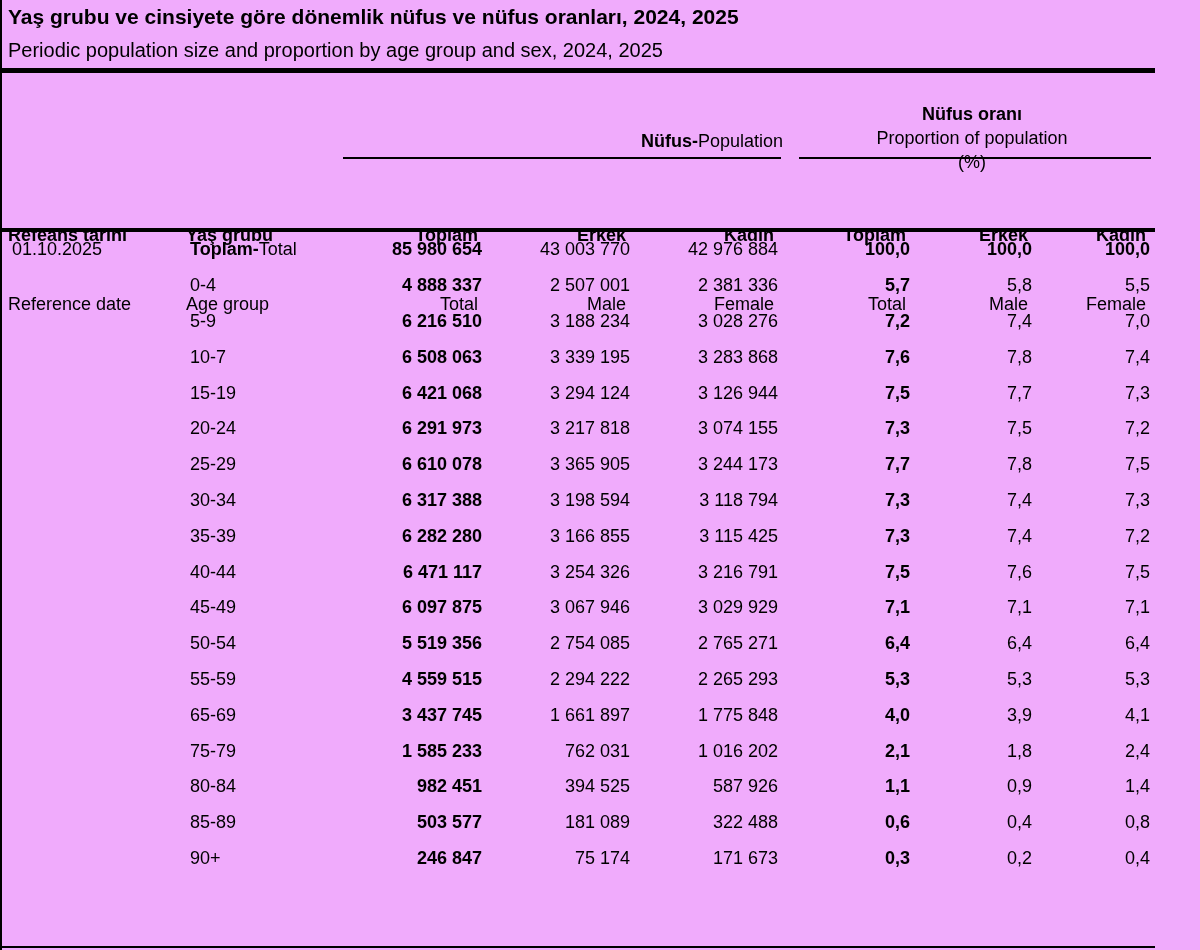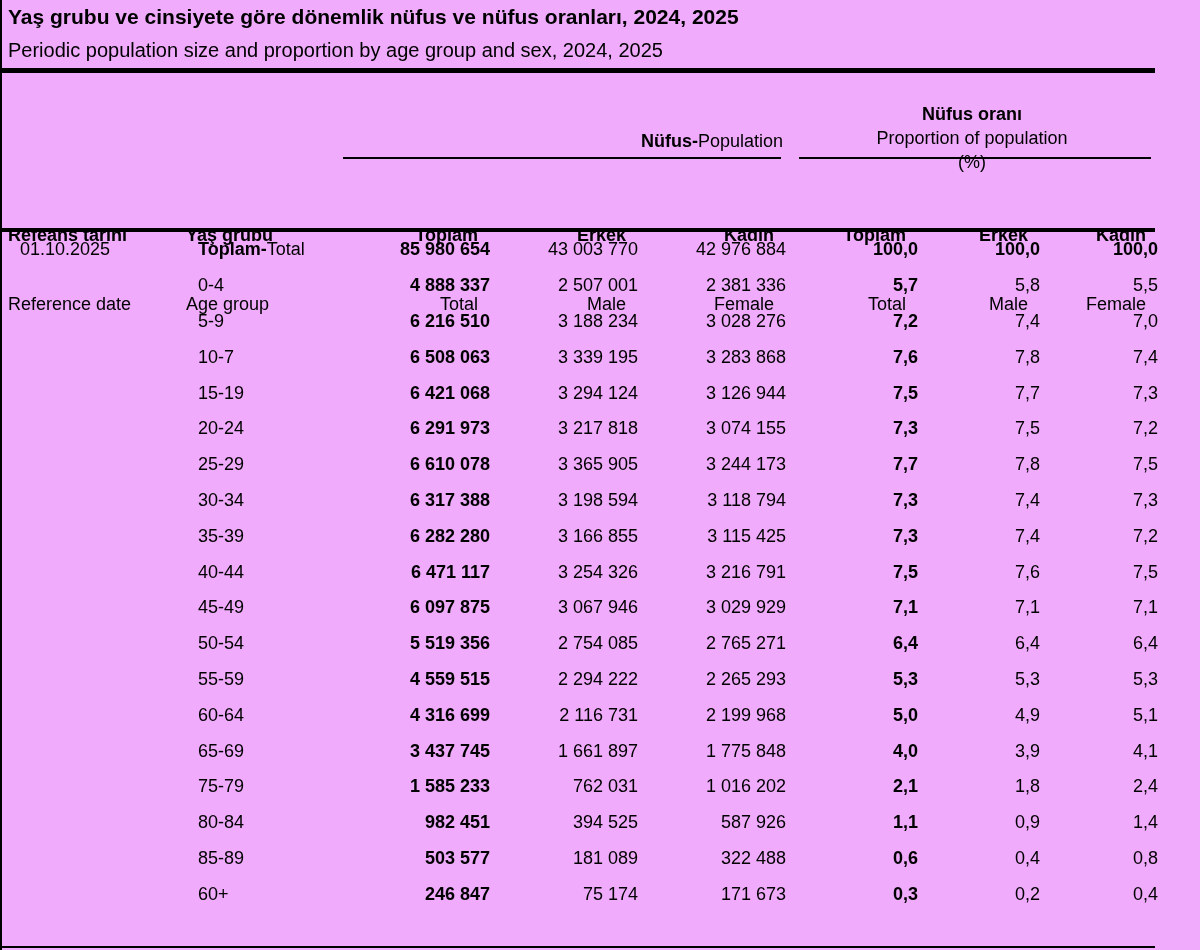--- a/index.html
+++ b/index.html
@@ -19,21 +19,21 @@
   .grule     { position:absolute; top:157px; height:2px; background:#000; }
   .grule-pop  { left:341px; width:438px; }
   .grule-prop { left:797px; width:352px; }
 
   .group-pop  { position:absolute; left:333px; top:131px; width:448px; text-align:right; font-size:18px; }
   .group-prop { position:absolute; left:789px; top:82px;  width:362px; text-align:center; font-size:18px; line-height:24px;margin-top:20px; }
 
   .colheads { position:absolute; left:0; top:178px; display:flex; width:1153px; font-size:18px; }
   .colheads .cell { line-height:23px; }
 
-  .tbody { position:absolute; left:12px; top:232px; width:1153px; }
+  .tbody { position:absolute; left:4px; top:232px; width:1153px; }
   .row  { display:flex; height:35.8px; align-items:center; font-size:18px; }
 
   .c1 { width:184px; padding-left:6px; box-sizing:border-box; text-align:left; }
   .c2 { width:145px; text-align:left; }
   .c3 { width:147px; text-align:right; }
   .c4 { width:148px; text-align:right; }
   .c5 { width:148px; text-align:right; }
   .c6 { width:132px; text-align:right; }
   .c7 { width:122px; text-align:right; }
   .c8 { width:118px; text-align:right; }
@@ -225,30 +225,20 @@
         <div class="cell c2"><span>55-59</span></div>
         <div class="cell c3 b">4 559 515</div>
         <div class="cell c4">2 294 222</div>
         <div class="cell c5">2 265 293</div>
         <div class="cell c6 b">5,3</div>
         <div class="cell c7">5,3</div>
         <div class="cell c8">5,3</div>
       </div>
       <div class="row">
         <div class="cell c1"></div>
-        <div class="cell c2"><span>60-64</span></div>
-        <div class="cell c3 b">4 316 699</div>
-        <div class="cell c4">2 116 731</div>
-        <div class="cell c5">2 199 968</div>
-        <div class="cell c6 b">5,0</div>
-        <div class="cell c7">4,9</div>
-        <div class="cell c8">5,1</div>
-      </div>
-      <div class="row">
-        <div class="cell c1"></div>
         <div class="cell c2"><span>65-69</span></div>
         <div class="cell c3 b">3 437 745</div>
         <div class="cell c4">1 661 897</div>
         <div class="cell c5">1 775 848</div>
         <div class="cell c6 b">4,0</div>
         <div class="cell c7">3,9</div>
         <div class="cell c8">4,1</div>
       </div>
       <div class="row">
         <div class="cell c1"></div>
@@ -275,21 +265,21 @@
         <div class="cell c2"><span>85-89</span></div>
         <div class="cell c3 b">503 577</div>
         <div class="cell c4">181 089</div>
         <div class="cell c5">322 488</div>
         <div class="cell c6 b">0,6</div>
         <div class="cell c7">0,4</div>
         <div class="cell c8">0,8</div>
       </div>
       <div class="row">
         <div class="cell c1"></div>
-        <div class="cell c2"><span>60+</span></div>
+        <div class="cell c2"><span>90+</span></div>
         <div class="cell c3 b">246 847</div>
         <div class="cell c4">75 174</div>
         <div class="cell c5">171 673</div>
         <div class="cell c6 b">0,3</div>
         <div class="cell c7">0,2</div>
         <div class="cell c8">0,4</div>
       </div>
     </div>
 
   <div class="rule rule-bot"></div>

